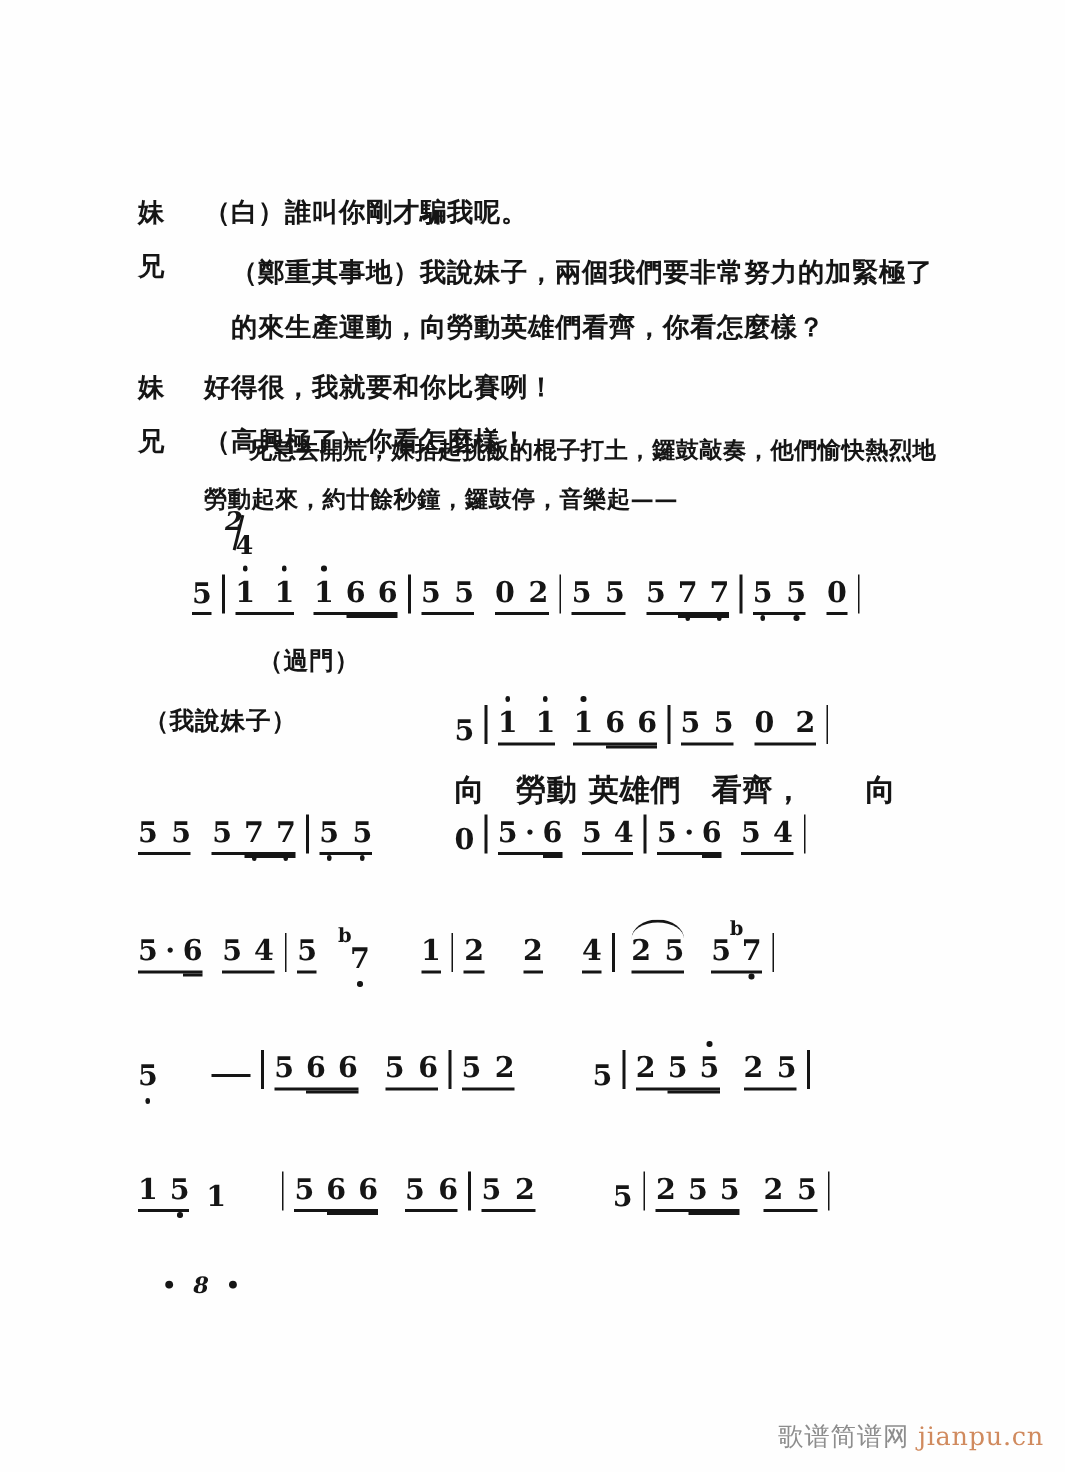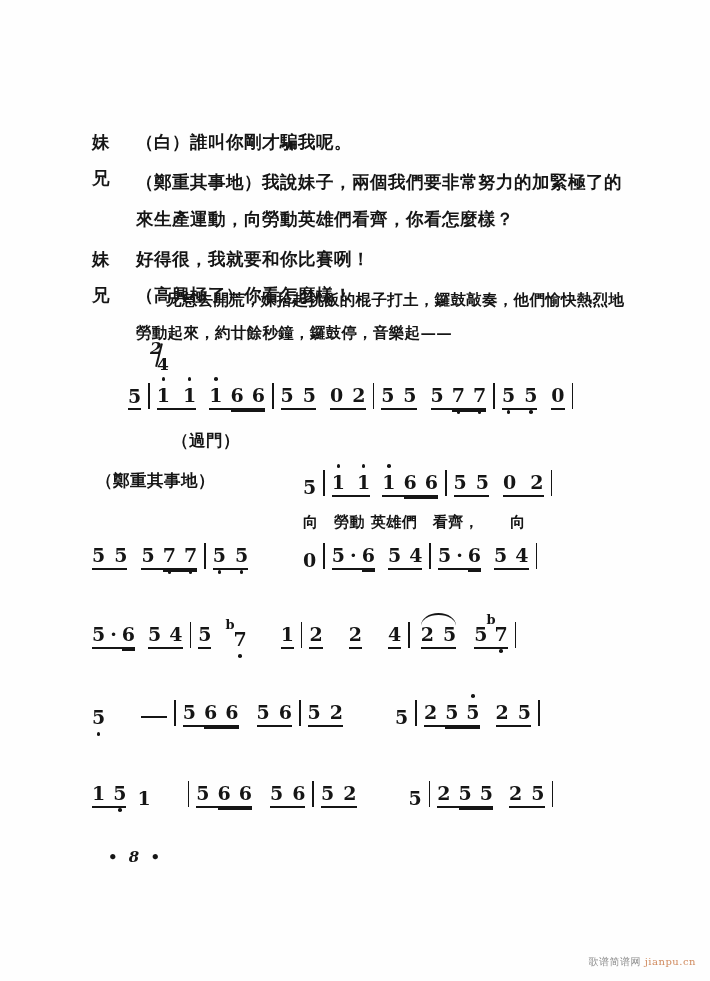--- a/index.html
+++ b/index.html
@@ -43,20 +43,21 @@
     width: 44px;
     flex: 0 0 44px;
     font-weight: 700;
   }
   .dlg-text {
     flex: 1 1 auto;
     text-indent: 0;
   }
   .dlg-text.wrap2 {
     line-height: 37px;
+    margin-left: 18px;
   }
   .narration {
     position: absolute;
     left: 136px;
     top: 283px;
     width: 500px;
     font-size: 15.5px;
     line-height: 33px;
     font-weight: 700;
     letter-spacing: 0.3px;
@@ -190,21 +191,21 @@
     left: 0; right: 0;
     top: -11px;
     height: 11px;
     border-top: 2px solid #151515;
     border-radius: 50% 50% 0 0 / 100% 100% 0 0;
   }
 
   
   .lyrics {
     position: absolute;
-    font-size: 15px;
+    font-size: 20px;
     font-weight: 700;
     letter-spacing: 0.5px;
     white-space: nowrap;
     font-family: "DejaVu Serif", "Liberation Serif", serif;
   }
 
   .label {
     position: absolute;
     font-size: 16.5px;
     font-weight: 700;
@@ -219,21 +220,21 @@
     font-size: 15px;
     font-style: italic;
     font-weight: 700;
     letter-spacing: 3px;
   }
 
   .watermark {
     position: absolute;
     right: 14px;
     bottom: 12px;
-    font-size: 10px;
+    font-size: 17px;
     letter-spacing: 0.5px;
     white-space: nowrap;
   }
   .watermark .cn { color: #8d8d8d; }
   .watermark .dom { color: #d08a5e; }
 </style>
 </head>
 <body>
 
 <div class="page">
@@ -331,21 +332,21 @@
     <span class="gap" style="width:14px"></span>
     <span class="bgroup u1">
       <span class="note"><span class="glyph">0</span></span>
     </span>
 
     <span class="barline"></span>
   </div>
 
   <div class="label" style="left:172px; top:430px;">（過門）</div>
 
-  <div class="label" style="left:96px; top:470px;">（鄭重其事地）</div>
+  <div class="label" style="left:96px; top:470px;">（我說妹子）</div>
 
   <div class="staff" style="left:303px; top:470px;">
     <span class="note"><span class="glyph">5</span></span>
     <span class="barline"></span>
 
     <span class="bgroup u1">
       <span class="note oct-up"><span class="glyph">1</span></span>
       <span class="gap" style="width:12px"></span>
       <span class="note oct-up"><span class="glyph">1</span></span>
     </span>

